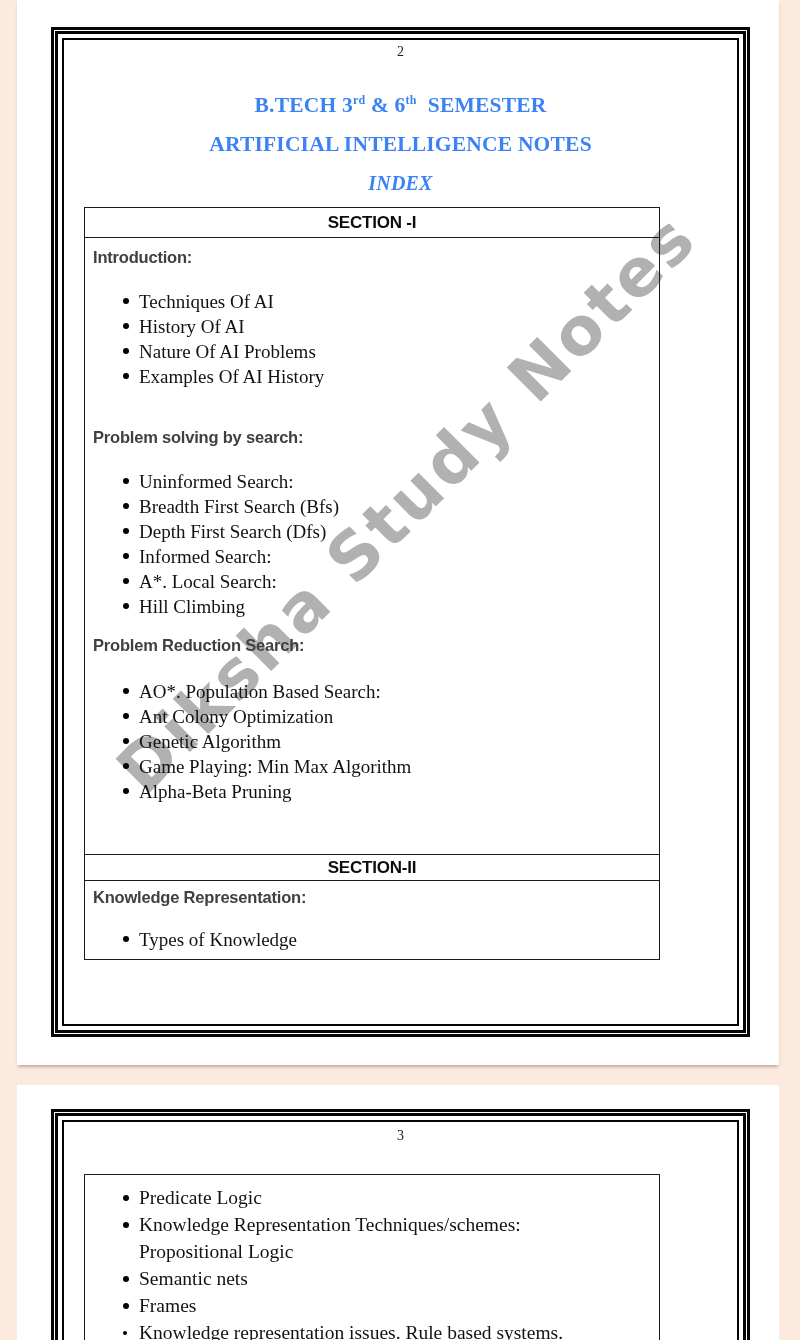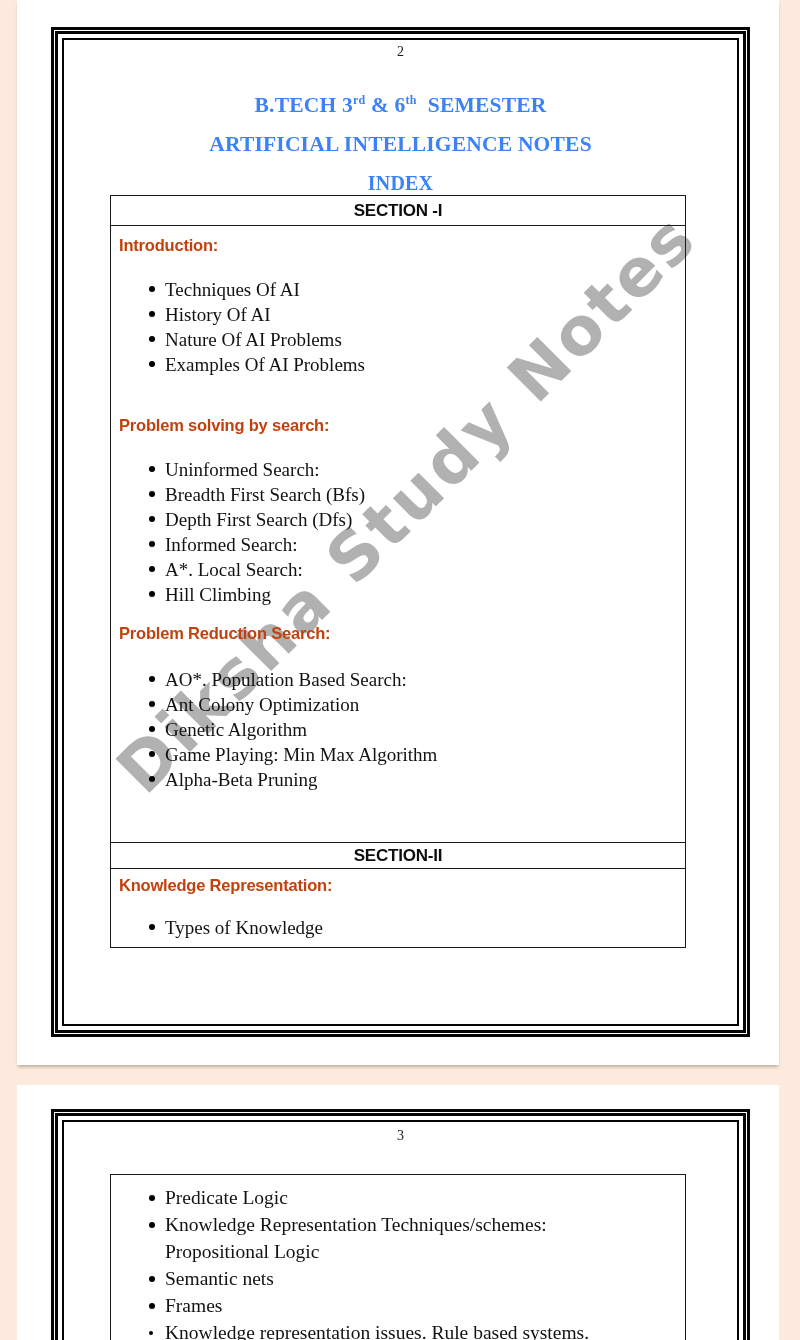--- a/index.html
+++ b/index.html
@@ -23,40 +23,40 @@
 
   .pageno { text-align:center; font-size:14px; color:#1a1a1a; margin-top:4px; }
   .sheet2 .pageno { margin-top:6px; }
 
   .titleblock { text-align:center; margin-top:28px; }
   .titleblock .tl {
     font-weight:bold; font-size:21.5px; line-height:24px; color:#3b82f6;
     margin-bottom:15px; white-space:pre-wrap; letter-spacing:0.2px;
   }
   .titleblock sup { font-size:12px; font-weight:bold; }
-  .titleblock .tl-index { font-size:20px; margin-bottom:0; }
+  .titleblock .tl-index { font-size:20px; margin-bottom:12px;font-style:italic; }
 
   .idx-table {
-    box-sizing:border-box; margin-left:46px; width:576px;
+    box-sizing:border-box; margin-left:20px; width:576px;
     border:1.5px solid #1a1a1a; background:transparent;
   }
   .row { box-sizing:border-box; }
   .row-header {
     height:30px; border-bottom:1.5px solid #1a1a1a;
     font-family:"Liberation Sans", sans-serif; font-weight:bold;
     font-size:17px; line-height:29px; text-align:center; color:#0d0d0d;
     letter-spacing:-0.2px;
   }
   .row-header2 { border-top:1.5px solid #1a1a1a; height:27px; line-height:26px; }
   .row-body1 { height:607px; }
   .row-body2 { height:72px; }
 
   .blockhead {
     font-family:"Liberation Sans", sans-serif; font-weight:bold;
-    font-size:16.5px; line-height:20px; color:#c2410c; margin-left:8px;
+    font-size:16.5px; line-height:20px; color:#404040; margin-left:8px;
     letter-spacing:-0.2px;
   }
   .bh-1 { margin-top:9px; }
   .bh-2 { margin-top:38px; }
   .bh-3 { margin-top:16px; }
   .bh-4 { margin-top:6px; }
 
   .bullets { margin-top:22px; }
   .bullets-3 { margin-top:24px; }
   .bullets-4 { margin-top:20px; }
@@ -109,21 +109,21 @@
 
               <div class="row row-header">SECTION -I</div>
 
               <div class="row row-body1">
 
                 <div class="blockhead bh-1">Introduction:</div>
                 <div class="bullets">
                   <div class="bullet"><span class="dot"></span><span>Techniques Of AI</span></div>
                   <div class="bullet"><span class="dot"></span><span>History Of AI</span></div>
                   <div class="bullet"><span class="dot"></span><span>Nature Of AI Problems</span></div>
-                  <div class="bullet"><span class="dot"></span><span>Examples Of AI Problems</span></div>
+                  <div class="bullet"><span class="dot"></span><span>Examples Of AI History</span></div>
                 </div>
 
                 <div class="blockhead bh-2">Problem solving by search:</div>
                 <div class="bullets">
                   <div class="bullet"><span class="dot"></span><span>Uninformed Search:</span></div>
                   <div class="bullet"><span class="dot"></span><span>Breadth First Search (Bfs)</span></div>
                   <div class="bullet"><span class="dot"></span><span>Depth First Search (Dfs)</span></div>
                   <div class="bullet"><span class="dot"></span><span>Informed Search:</span></div>
                   <div class="bullet"><span class="dot"></span><span>A*. Local Search:</span></div>
                   <div class="bullet"><span class="dot"></span><span>Hill Climbing</span></div>

